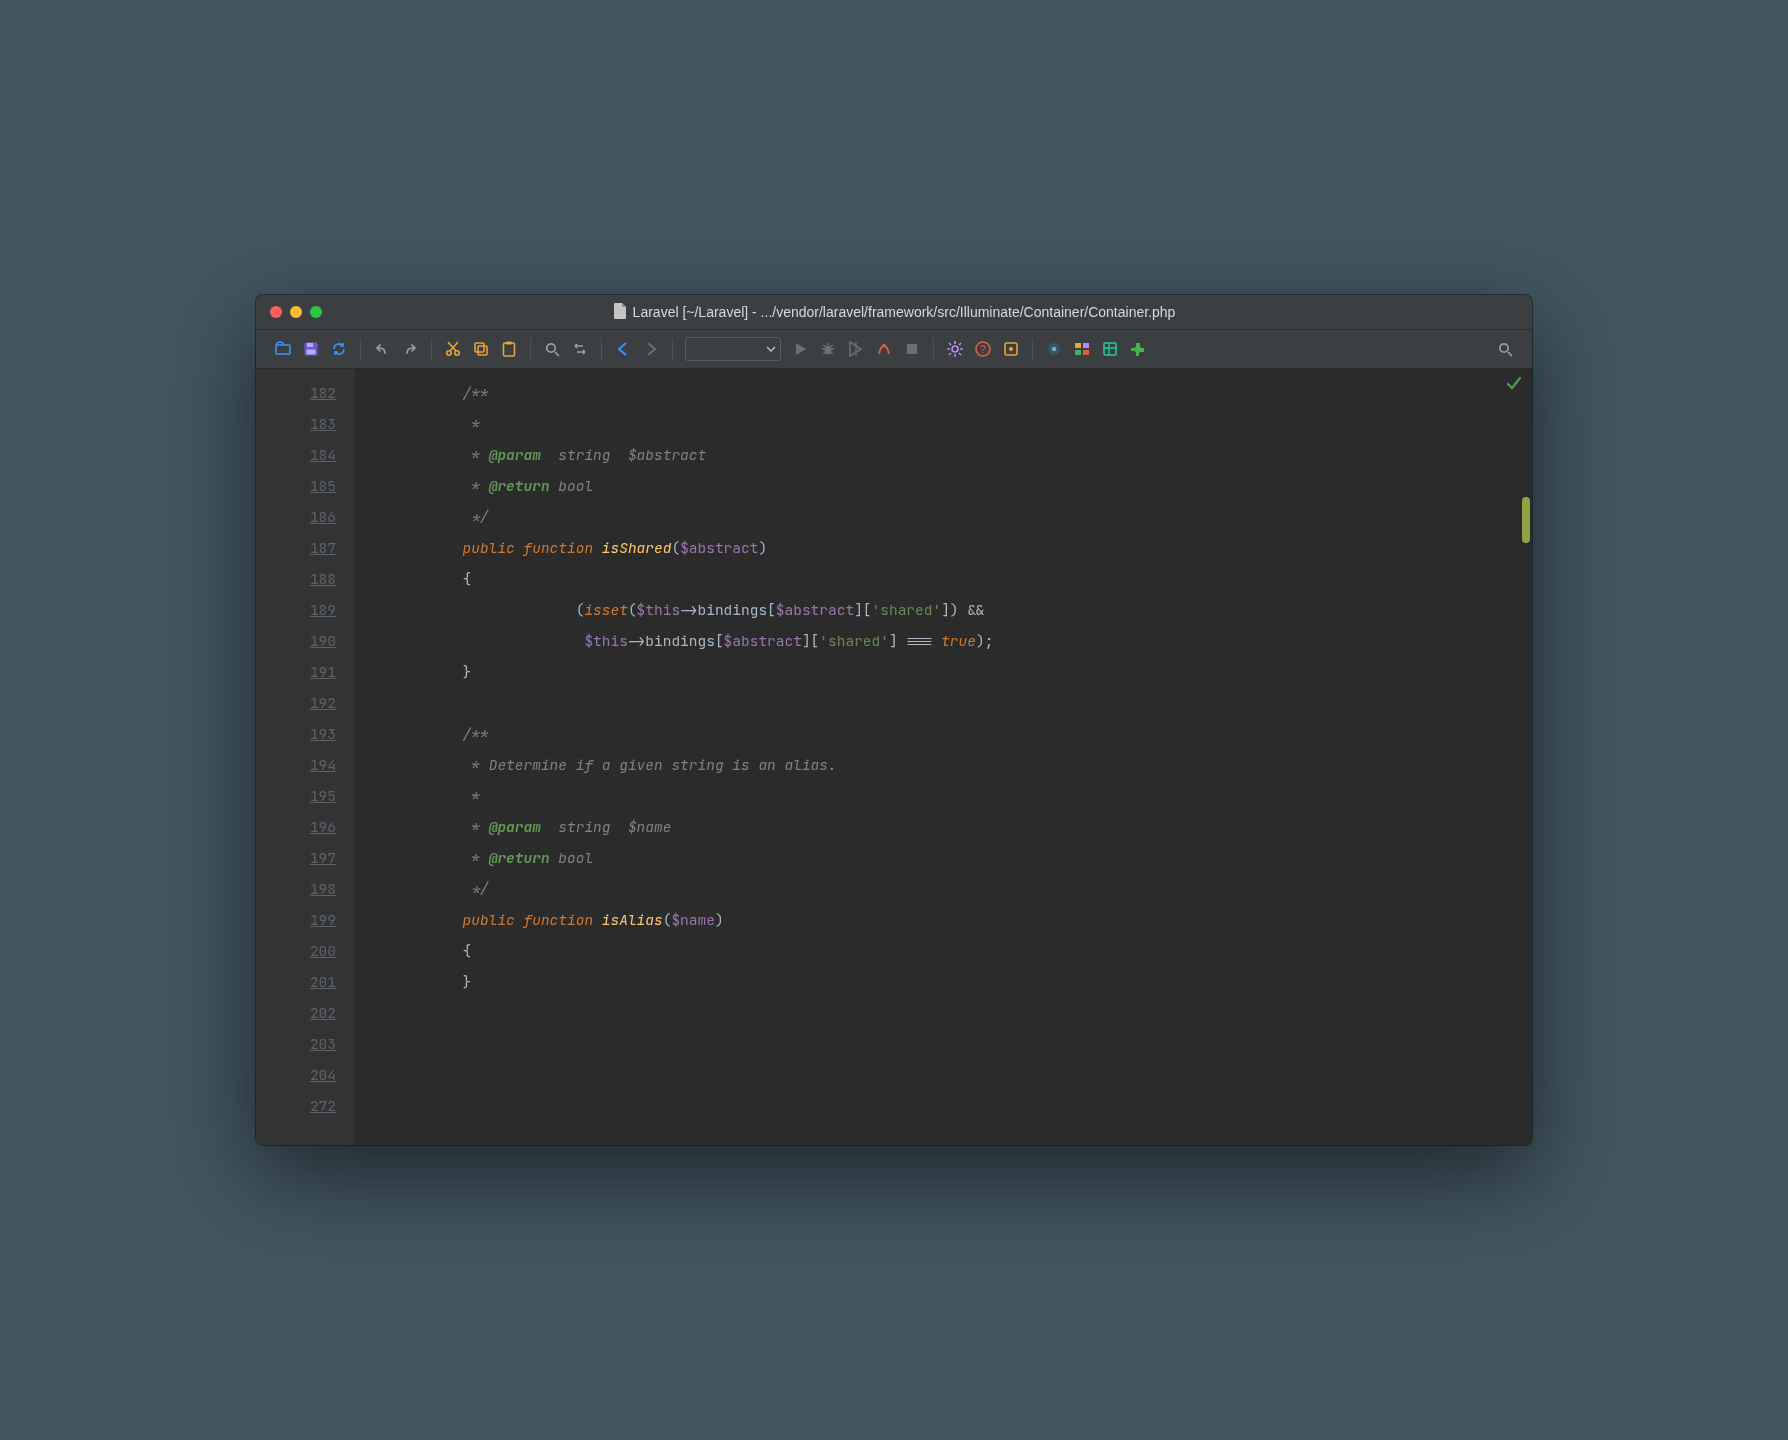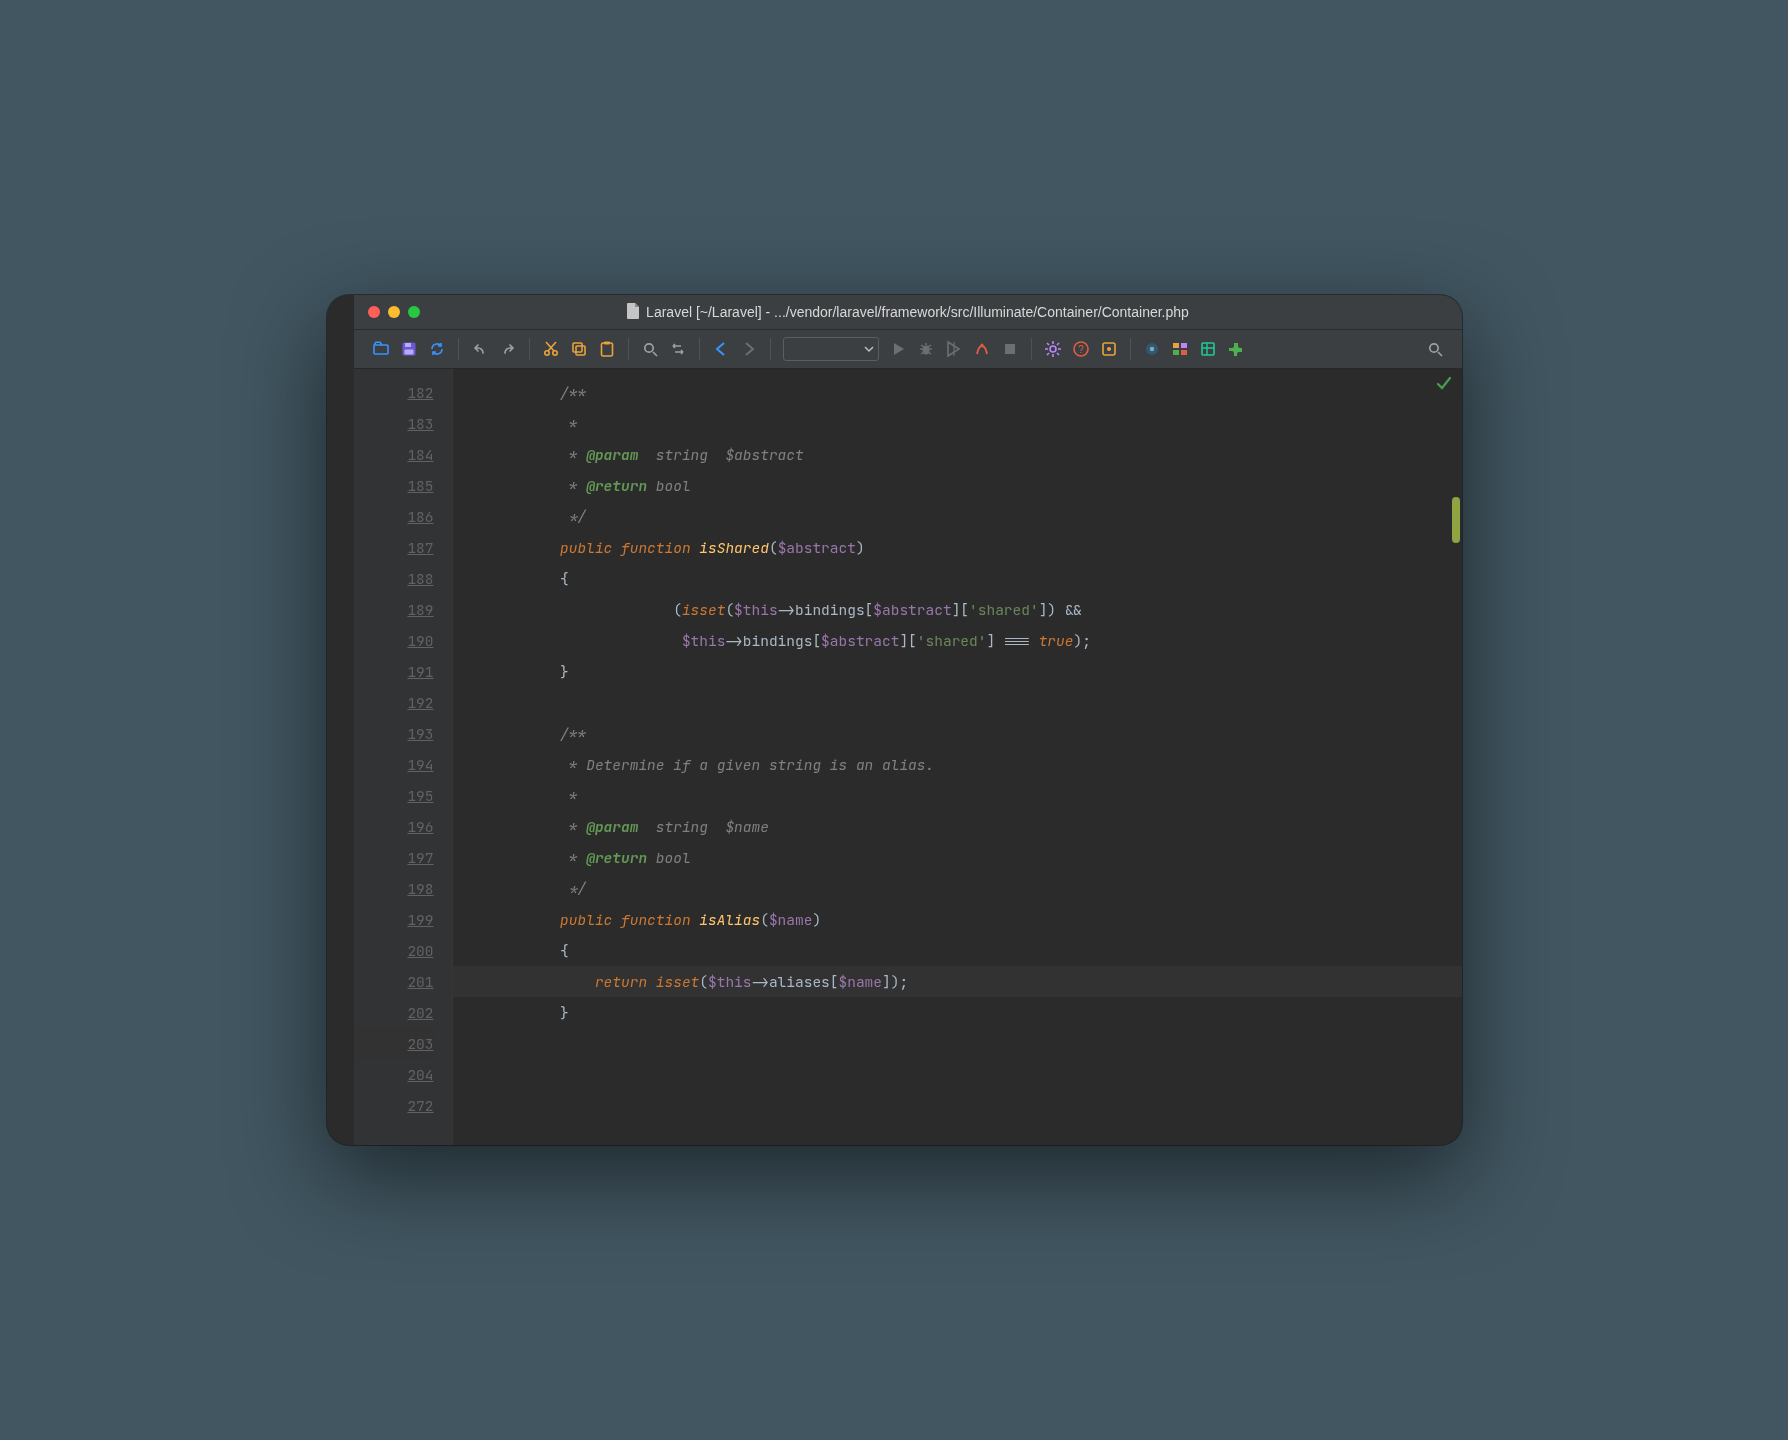--- a/index.html
+++ b/index.html
@@ -20,26 +20,25 @@
     --fg-string: #6a8759;
     --fg-const: #cc7832;
     --current-line: #323232;
   }
   html,body { margin:0; padding:0; background:var(--bg-outer); height:100%; width:100%; }
   body {
     display:flex; align-items:center; justify-content:center;
     font-family: -apple-system, "Segoe UI", Helvetica, Arial, sans-serif;
   }
   .window {
-    width: 1108px;
+    width: 1276px;
     background: var(--bg-window);
-    border-radius: 22px;
+    border-radius: 7px;
     box-shadow: 0 30px 90px rgba(0,0,0,0.55), 0 0 0 1px rgba(0,0,0,0.4);
     overflow: hidden;
-    padding-left: 27px;
   }
   
   .titlebar {
     height: 34px;
     background: var(--bg-titlebar);
     display:flex; align-items:center;
     position: relative;
     border-bottom:1px solid #2a2c2d;
   }
   .traffic-lights {
@@ -374,19 +373,18 @@
         <div class="ln">        <span class="op">}</span></div>
         <div class="ln"></div>
         <div class="ln">        <span class="c">/**</span></div>
         <div class="ln">        <span class="c"> * Determine if a given string is an alias.</span></div>
         <div class="ln">        <span class="c"> *</span></div>
         <div class="ln">        <span class="c"> * </span><span class="dt">@param</span><span class="c">  string  $name</span></div>
         <div class="ln">        <span class="c"> * </span><span class="dt">@return</span><span class="c"> bool</span></div>
         <div class="ln">        <span class="c"> */</span></div>
         <div class="ln">        <span class="kw">public function </span><span class="fn">isAlias</span><span class="op">(</span><span class="vr">$name</span><span class="op">)</span></div>
         <div class="ln">        <span class="op">{</span></div>
-        <div class="ln current">            <span class="kw">return </span><span class="bn">isset</span><span class="op">(</span><span class="vr">$this</span><span class="op">-&gt;aliases[</span><span class="vr">$name</span><span class="op">]);</span></div>
         <div class="ln">        <span class="op">}</span></div>
         <div class="ln"></div>
       </div>
   </div>
 
 </div>
 
 </body></html>

